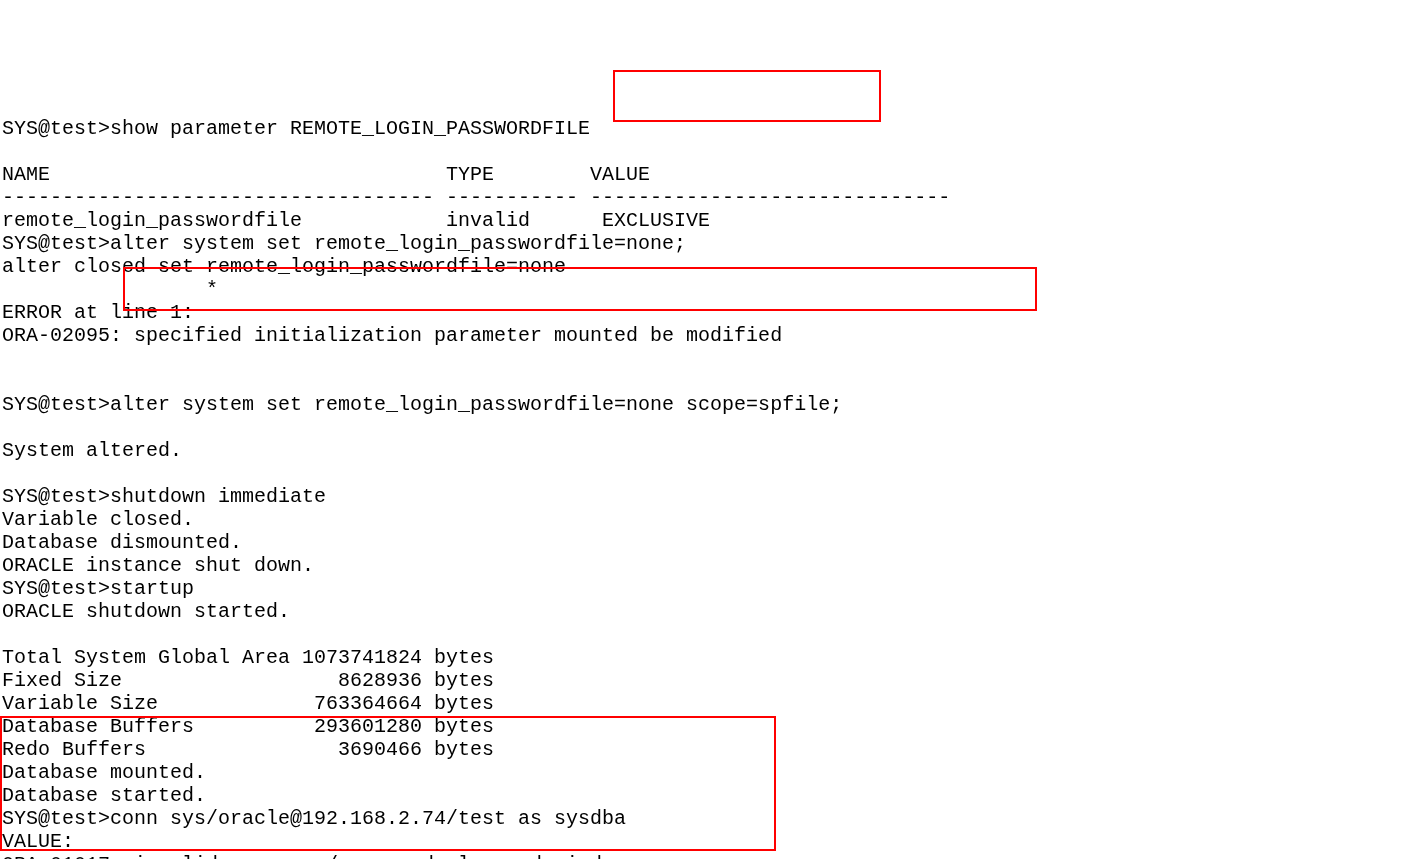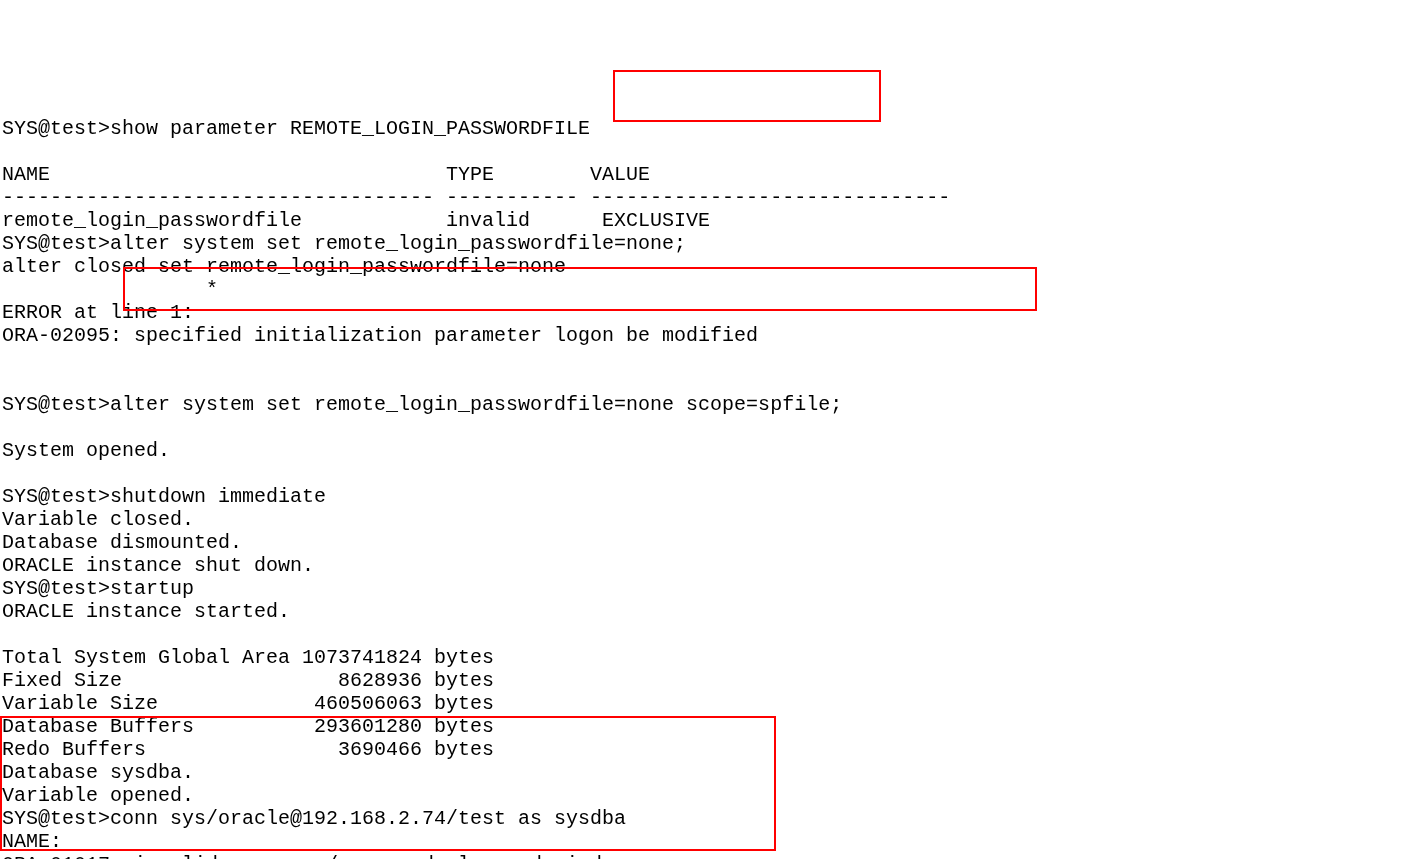--- a/index.html
+++ b/index.html
@@ -33,43 +33,43 @@
 <div class="terminal">
 <span>SYS@test&gt;show parameter REMOTE_LOGIN_PASSWORDFILE</span>
 <span></span>
 <span>NAME                                 TYPE        VALUE</span>
 <span>------------------------------------ ----------- ------------------------------</span>
 <span>remote_login_passwordfile            invalid      EXCLUSIVE</span>
 <span>SYS@test&gt;alter system set remote_login_passwordfile=none;</span>
 <span>alter closed set remote_login_passwordfile=none</span>
 <span>                 *</span>
 <span>ERROR at line 1:</span>
-<span>ORA-02095: specified initialization parameter logon be modified</span>
+<span>ORA-02095: specified initialization parameter mounted be modified</span>
 <span></span>
 <span></span>
 <span>SYS@test&gt;alter system set remote_login_passwordfile=none scope=spfile;</span>
 <span></span>
-<span>System opened.</span>
+<span>System altered.</span>
 <span></span>
 <span>SYS@test&gt;shutdown immediate</span>
 <span>Variable closed.</span>
 <span>Database dismounted.</span>
 <span>ORACLE instance shut down.</span>
 <span>SYS@test&gt;startup</span>
-<span>ORACLE instance started.</span>
+<span>ORACLE shutdown started.</span>
 <span></span>
 <span>Total System Global Area 1073741824 bytes</span>
 <span>Fixed Size                  8628936 bytes</span>
-<span>Variable Size             460506063 bytes</span>
+<span>Variable Size             763364664 bytes</span>
 <span>Database Buffers          293601280 bytes</span>
 <span>Redo Buffers                3690466 bytes</span>
-<span>Database sysdba.</span>
-<span>Variable opened.</span>
+<span>Database mounted.</span>
+<span>Database started.</span>
 <span>SYS@test&gt;conn sys/oracle@192.168.2.74/test as sysdba</span>
-<span>NAME:</span>
+<span>VALUE:</span>
 <span>ORA-01017: invalid username/password; logon denied</span>
 <span></span>
 <span></span>
 
 
 </div>
 
 <div class="box" id="box1" style="left: 613px; top: 70px; width: 268px; height: 52px;"></div>
 <div class="box" id="box2" style="left: 123px; top: 267px; width: 914px; height: 44px;"></div>
 <div class="box" id="box3" style="left: 0px; top: 716px; width: 776px; height: 135px;"></div>

